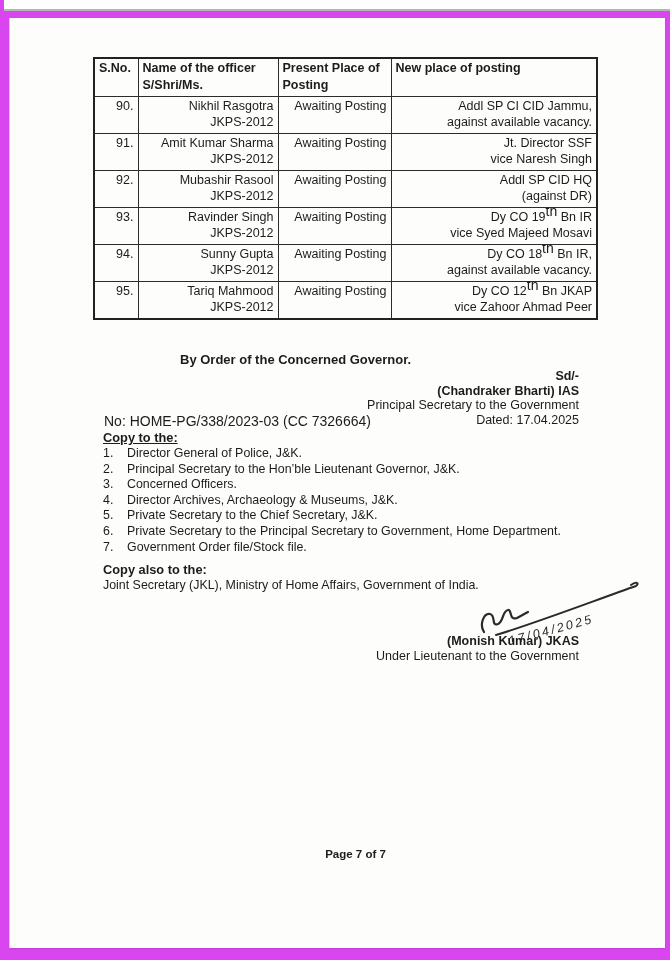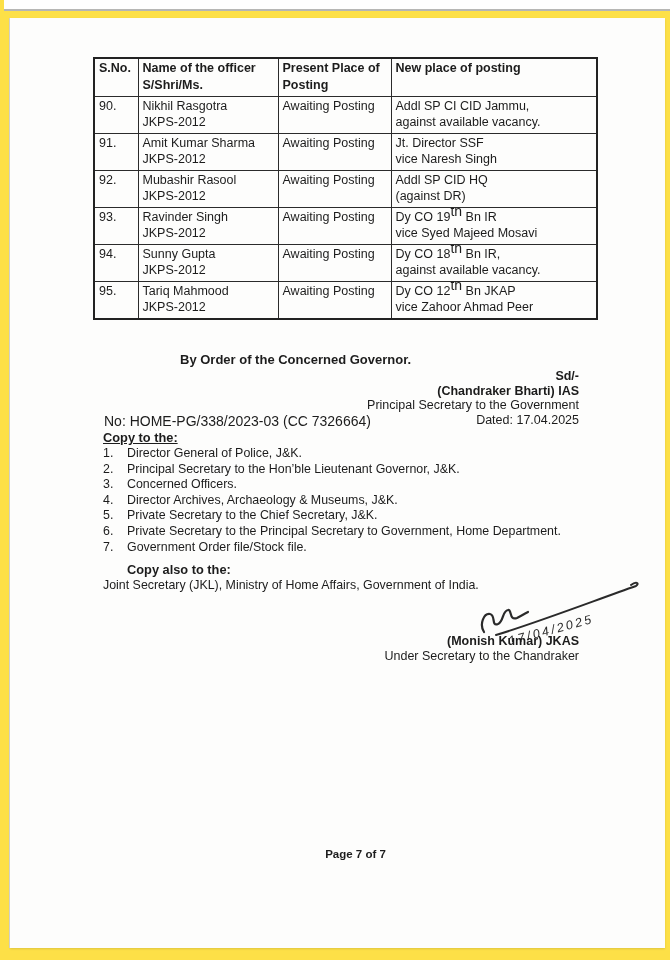--- a/index.html
+++ b/index.html
@@ -1,18 +1,18 @@
 <!DOCTYPE html>
 <html lang="en"><head>
 <meta charset="utf-8">
 <style>
   html,body{margin:0;padding:0;}
   .viewport{
     position:relative;width:670px;height:960px;overflow:hidden;
-    background:#fde047;
+    background:#d946ef;
     font-family:"Liberation Sans",sans-serif;
     color:#1c1c1c;
   }
   .prev-page{
     position:absolute;left:4px;right:0;top:0;height:9px;
     background:#fefefe;border-bottom:2px solid #b6b6b4;
   }
   .page{
     position:absolute;left:10px;top:18px;width:655px;height:930px;
     background:#fdfdfc;
@@ -26,40 +26,40 @@
   }
   .posting-table th,.posting-table td{
     border:1px solid #2b2b2b;
     vertical-align:top;text-align:left;
     padding:1px 4px 2px 4px;
     font-size:12.5px;line-height:16.5px;
     box-sizing:border-box;
     white-space:nowrap;overflow:hidden;
   }
   .posting-table th{font-weight:bold;height:38px;}
-  .posting-table td{height:36px;}
+  .posting-table td{height:36px;text-align:right;}
   .posting-table th:nth-child(1),.posting-table td:nth-child(1){width:44px;}
   .posting-table th:nth-child(2),.posting-table td:nth-child(2){width:140px;}
   .posting-table th:nth-child(3),.posting-table td:nth-child(3){width:113px;}
   .posting-table th:nth-child(4),.posting-table td:nth-child(4){width:206px;}
   .posting-table sup{font-size:14px;line-height:0;}
   
   .by-order{position:absolute;left:170px;top:334px;font-weight:bold;font-size:13px;}
   .right-block{
     position:absolute;right:86px;top:351px;text-align:right;
     font-size:12.5px;line-height:14.6px;white-space:nowrap;
   }
   .b{font-weight:bold;}
   .ref-no{position:absolute;left:94px;top:395px;font-size:14px;}
   
   .copy-heading{position:absolute;left:93px;top:412px;font-weight:bold;font-size:12.8px;text-decoration:underline;}
   .copy-list{position:absolute;left:93px;top:428px;font-size:12.4px;line-height:15.6px;}
   .copy-item{display:flex;}
   .copy-item .num{width:24px;flex:0 0 24px;}
-  .copy-also-heading{position:absolute;left:93px;top:544px;font-weight:bold;font-size:12.8px;margin-left:24px;}
+  .copy-also-heading{position:absolute;left:93px;top:544px;font-weight:bold;font-size:12.8px;}
   .copy-also-item{position:absolute;left:93px;top:560px;font-size:12.4px;}
   
   .signature-svg{position:absolute;left:466px;top:560px;}
   .monish-block{
     position:absolute;right:86px;top:616px;text-align:right;
     font-size:12.5px;line-height:14.5px;white-space:nowrap;margin-left:32px;
   }
   .page-footer{
     position:absolute;left:18px;width:655px;top:830px;text-align:center;
     font-weight:bold;font-size:11.5px;
@@ -169,18 +169,18 @@
     <div class="copy-also-item">Joint Secretary (JKL), Ministry of Home Affairs, Government of India.</div>
 
     <svg class="signature-svg" width="176" height="64" viewBox="0 0 176 64">
       <path d="M8 54 C 3 46, 8 35, 14 36 C 20 37, 15 49, 22 46 C 28 43, 26 33, 32 32 C 36 31, 33 43, 41 40 C 45 38, 48 36, 52 34" fill="none" stroke="#2a2a2a" stroke-width="2.2" stroke-linecap="round"></path>
       <path d="M20 57 C 60 45, 120 22, 160 8 M160 8 C 164 5, 160 3, 155 7" fill="none" stroke="#2a2a2a" stroke-width="2" stroke-linecap="round"></path>
       <text x="30" y="52" transform="rotate(-15 90 45)" font-size="12.5" font-style="italic" letter-spacing="2.5" fill="#2a2a2a" font-family="Liberation Sans, sans-serif">17/04/2025</text>
     </svg>
 
     <div class="monish-block">
       <div class="b">(Monish Kumar) JKAS</div>
-      <div>Under Secretary to the Chandraker</div>
+      <div>Under Lieutenant to the Government</div>
     </div>
 
     <div class="page-footer">Page 7 of 7</div>
   </div>
 </div>
 
 </body></html>

